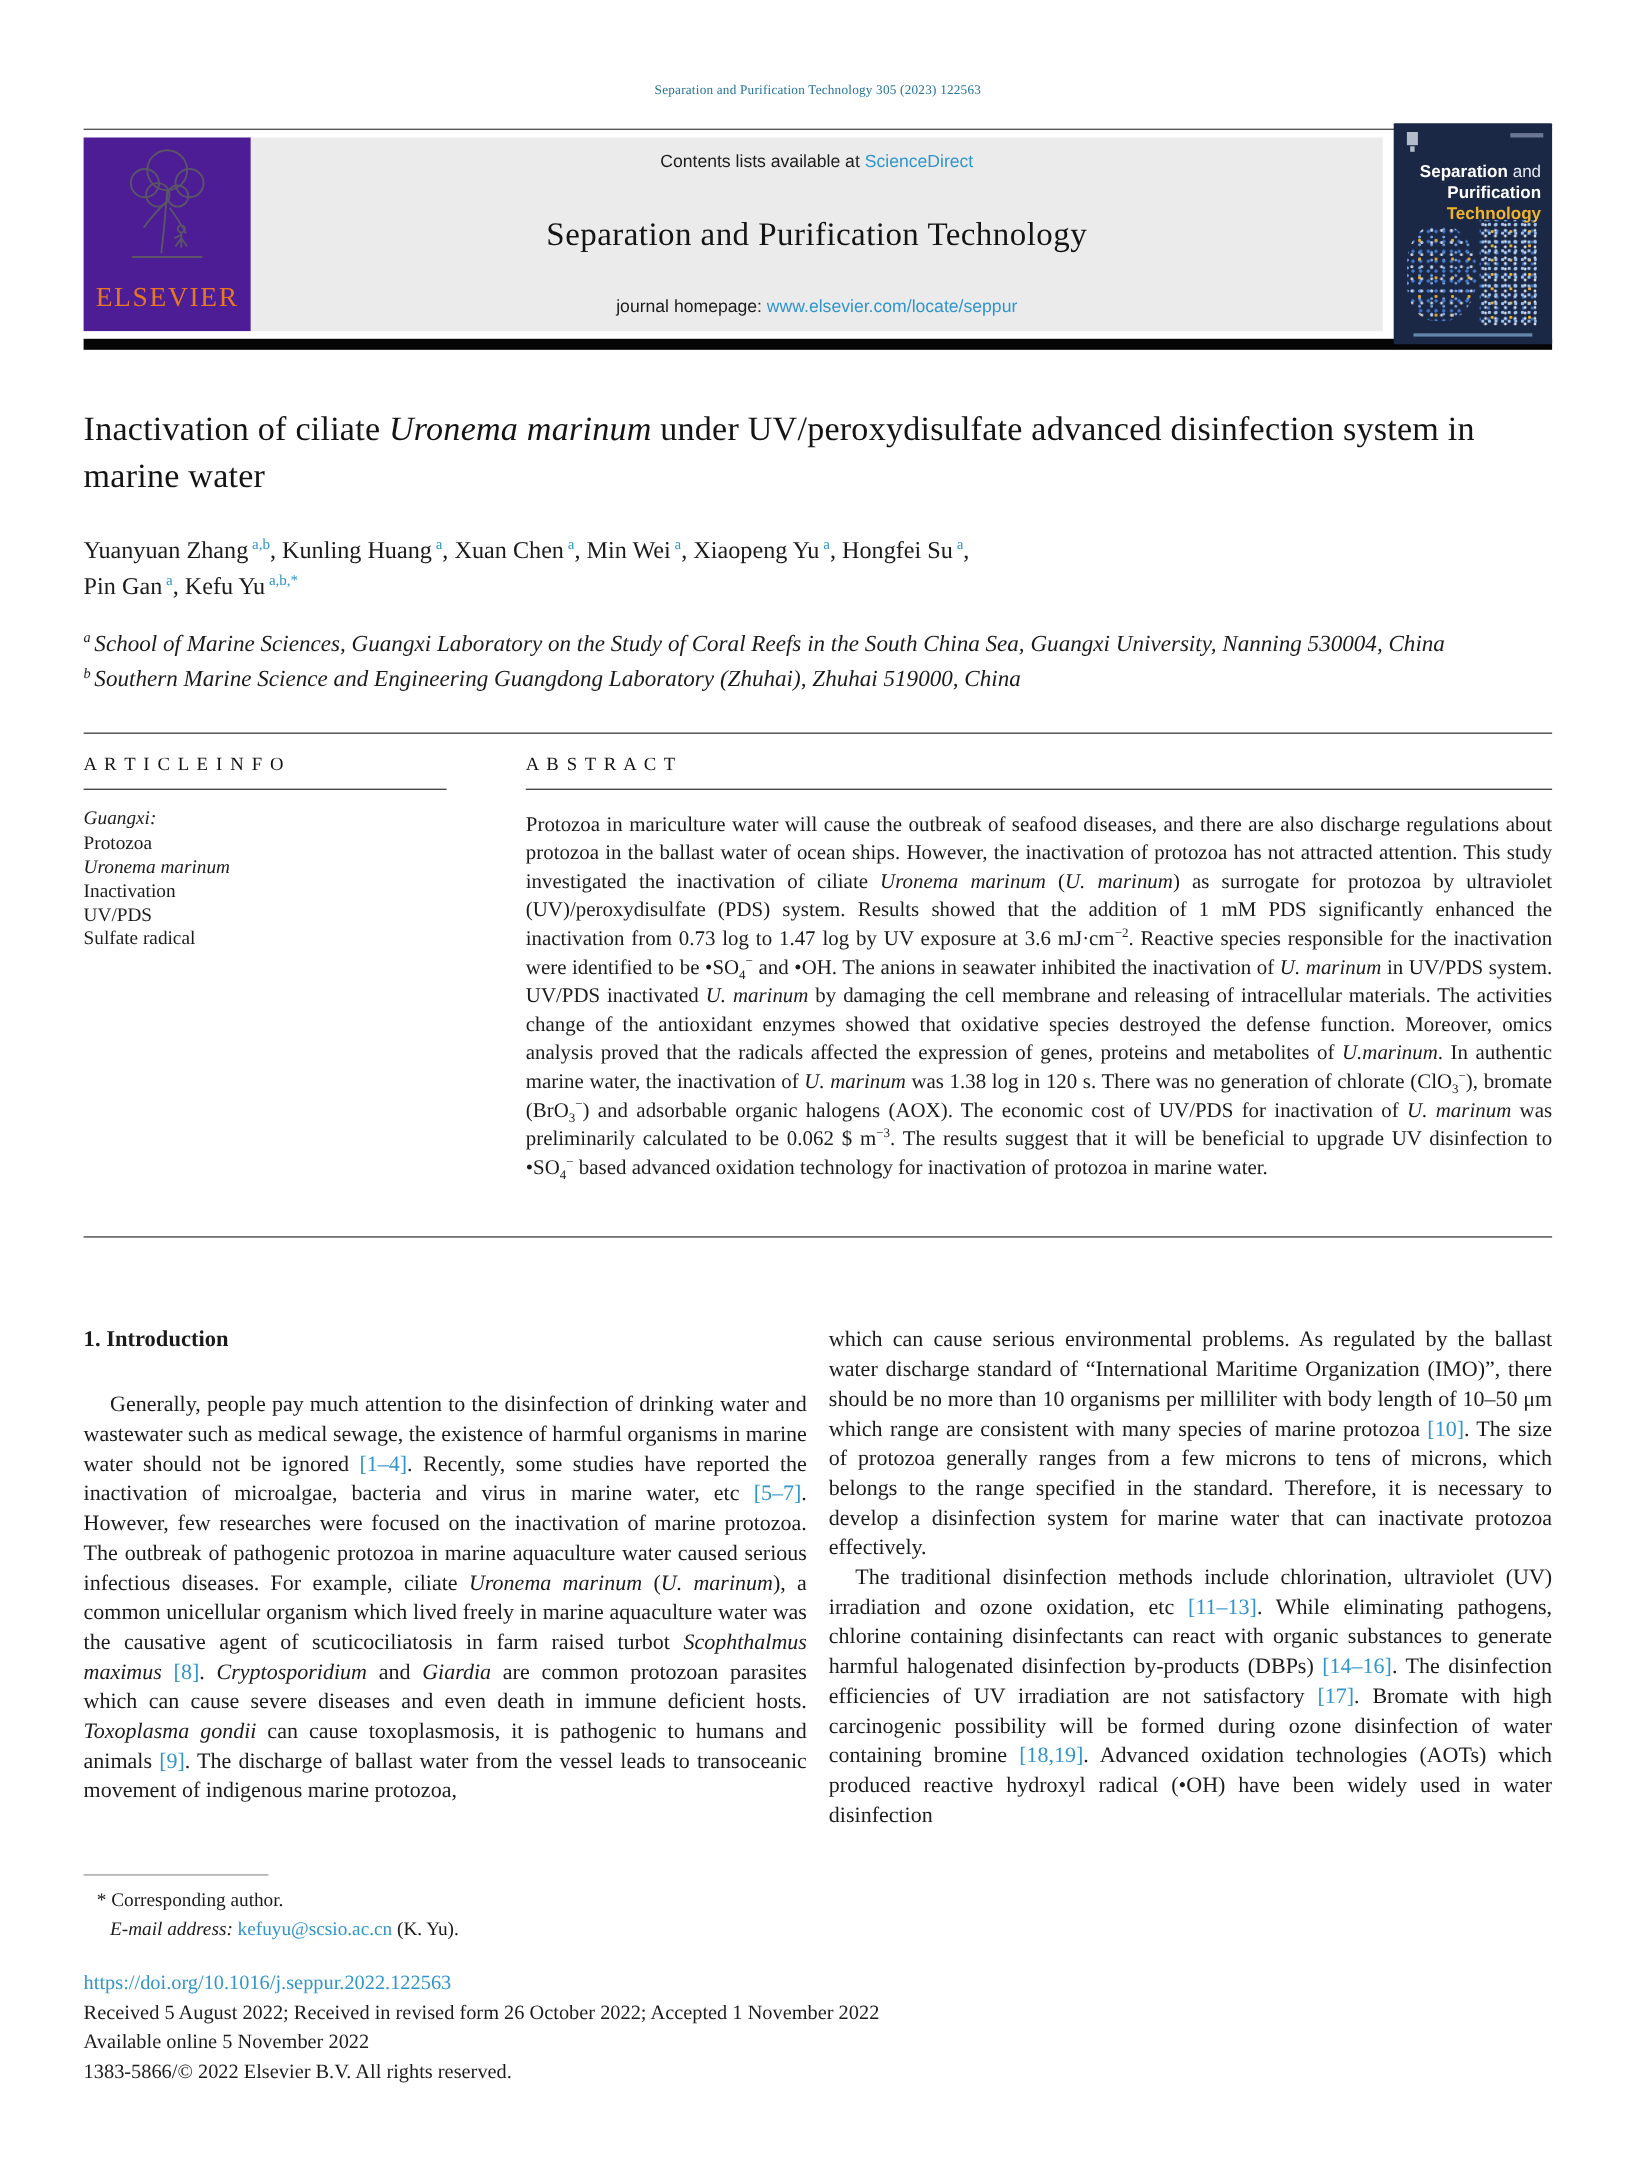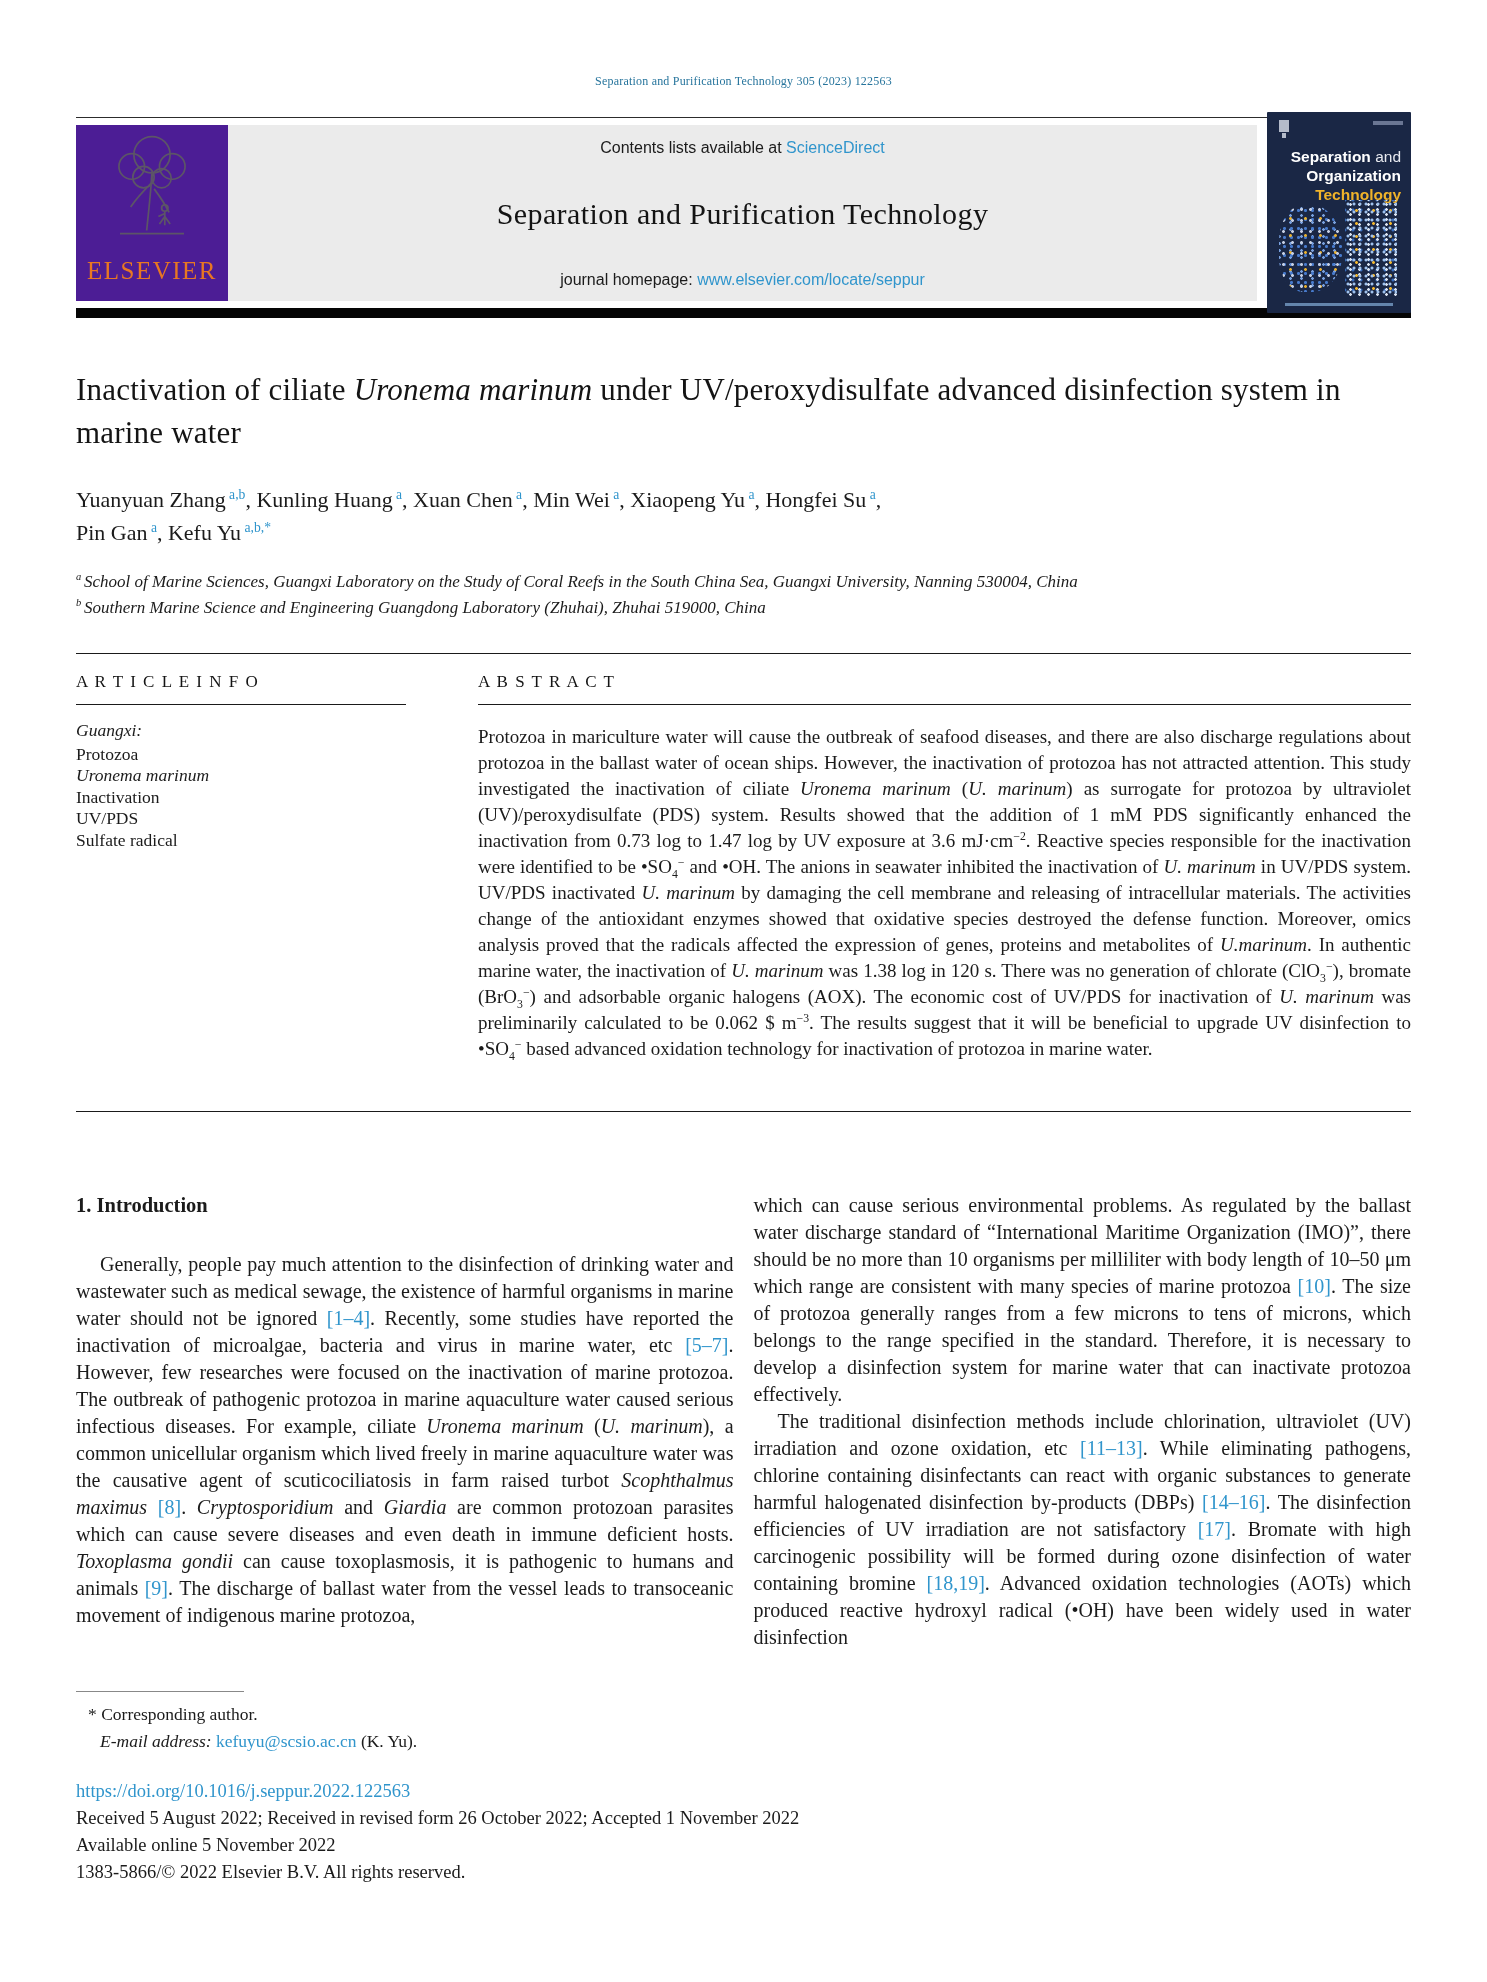--- a/index.html
+++ b/index.html
@@ -47,21 +47,21 @@
       radial-gradient(circle,#dbe4f2 1px,transparent 1.6px),
       radial-gradient(circle,#3a6fc0 1.2px,transparent 1.8px);
     background-size:6px 8px,17px 13px,9px 5px,8px 10px;
     background-position:0 0,3px 4px,1px 2px,4px 5px;}
   .cover-url{position:absolute;bottom:7px;left:18px;right:18px;height:3px;background:#7da6cf;opacity:.75;}
   .black-bar{height:10px;background:#050505;margin-top:7px;}
 
   
   .title{font-size:31px;font-weight:400;line-height:1.4;margin:50px 0 0;color:#141414;letter-spacing:.2px;}
   .authors{margin-top:28px;font-size:22px;line-height:1.5;}
-  .affiliations{margin-top:20px;font-size:17px;line-height:1.55;font-style:italic;}
+  .affiliations{margin-top:20px;font-size:21px;line-height:1.55;font-style:italic;}
   .aff-line{margin:0;}
 
   
   .meta{display:flex;gap:72px;margin-top:32px;border-top:1.2px solid #1a1a1a;}
   .meta-col-left{width:330px;flex:0 0 330px;}
   .meta-col-right{flex:1;}
   .meta-heading{font-size:17px;letter-spacing:1.5px;padding:18px 0 12px;border-bottom:1px solid #1a1a1a;margin-bottom:15px;color:#141414;}
   .keywords{font-size:17.5px;line-height:21.5px;}
   .kw-label{font-style:italic;margin-bottom:2px;}
   .kw-italic{font-style:italic;}
@@ -125,21 +125,21 @@
       <div class="homepage-line sans">
         <span>journal homepage: </span><span class="link">www.elsevier.com/locate/seppur</span>
       </div>
     </div>
 
     <div class="cover">
       <div class="cover-mark"></div>
       <div class="cover-issue"></div>
       <div class="cover-title">
         <div><span class="w-b">Separation</span><span class="w-r"> and</span></div>
-        <div class="w-b">Organization</div>
+        <div class="w-b">Purification</div>
         <div class="w-g">Technology</div>
       </div>
       <div class="dots-left"></div>
       <div class="dots-right"></div>
       <div class="cover-url"></div>
     </div>
   </div>
 
   <div class="black-bar"></div>
 

